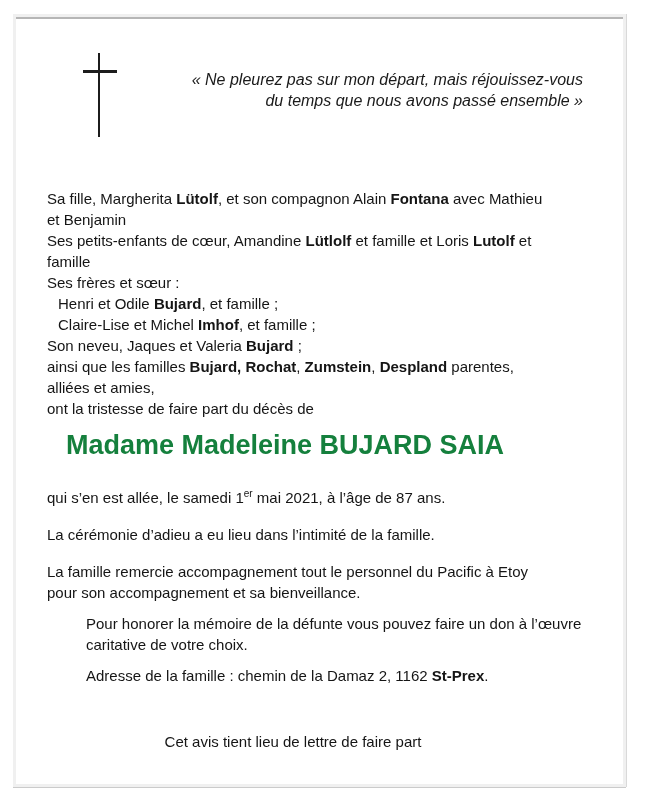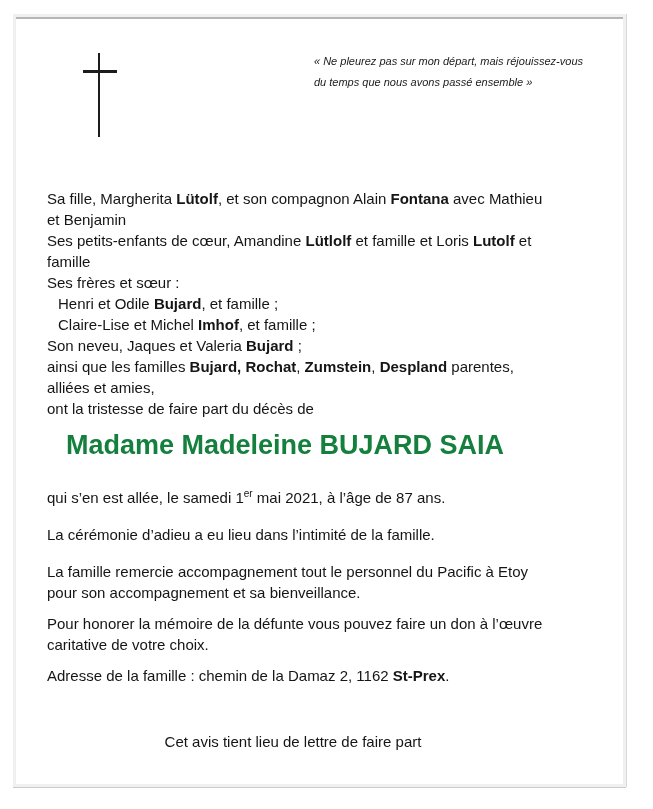--- a/index.html
+++ b/index.html
@@ -17,40 +17,40 @@
     height:773px;
     background:#ffffff;
     border:3px solid #f0f0f0;
     box-shadow: inset 0 2px 0 #b6b6b6, 0 1px 0 #cbcbcb, 1px 0 0 #d9d9d9;
     overflow:hidden;
   }
   .cross{position:absolute;left:67px;top:36px;width:34px;height:84px;}
   .cross .v{position:absolute;left:15px;top:0;width:2px;height:84px;background:#1c1c1c;}
   .cross .h{position:absolute;left:0;top:17px;width:34px;height:3px;background:#1c1c1c;}
   .quote{
-    position:absolute;top:34px;right:40px;
-    font-style:italic;
-    font-size:11px;line-height:21px;color:#1a1a1a;
+    position:absolute;top:52px;right:40px;
+    text-align:right;font-style:italic;
+    font-size:16px;line-height:21px;color:#1a1a1a;
   }
   .family{margin:171px 0 0 31px;font-size:15px;line-height:21px;}
   .tline{white-space:nowrap;}
   .ind{padding-left:11px;}
   .b{font-weight:bold;}
   sup{font-size:10px;line-height:0;vertical-align:super;}
   .heading{
     margin:8px 0 0 50px;
     font-size:27px;line-height:36px;font-weight:bold;
     letter-spacing:0;color:#15803d;
     white-space:nowrap;
   }
   .paras{margin-left:31px;font-size:15px;line-height:21px;}
   .para{margin-top:16px;}
   .paras .para:first-child{margin-top:24px;}
   .paras .para:nth-child(4),
-  .paras .para:nth-child(5){margin-top:10px;}
+  .paras .para:nth-child(5){margin-top:10px;margin-left:39px;}
   .footer{
     margin:45px 0 0 31px;width:492px;
     text-align:center;font-size:15px;line-height:21px;
   }
 </style>
 </head>
 <body>
 
 <div class="sheet">
 

